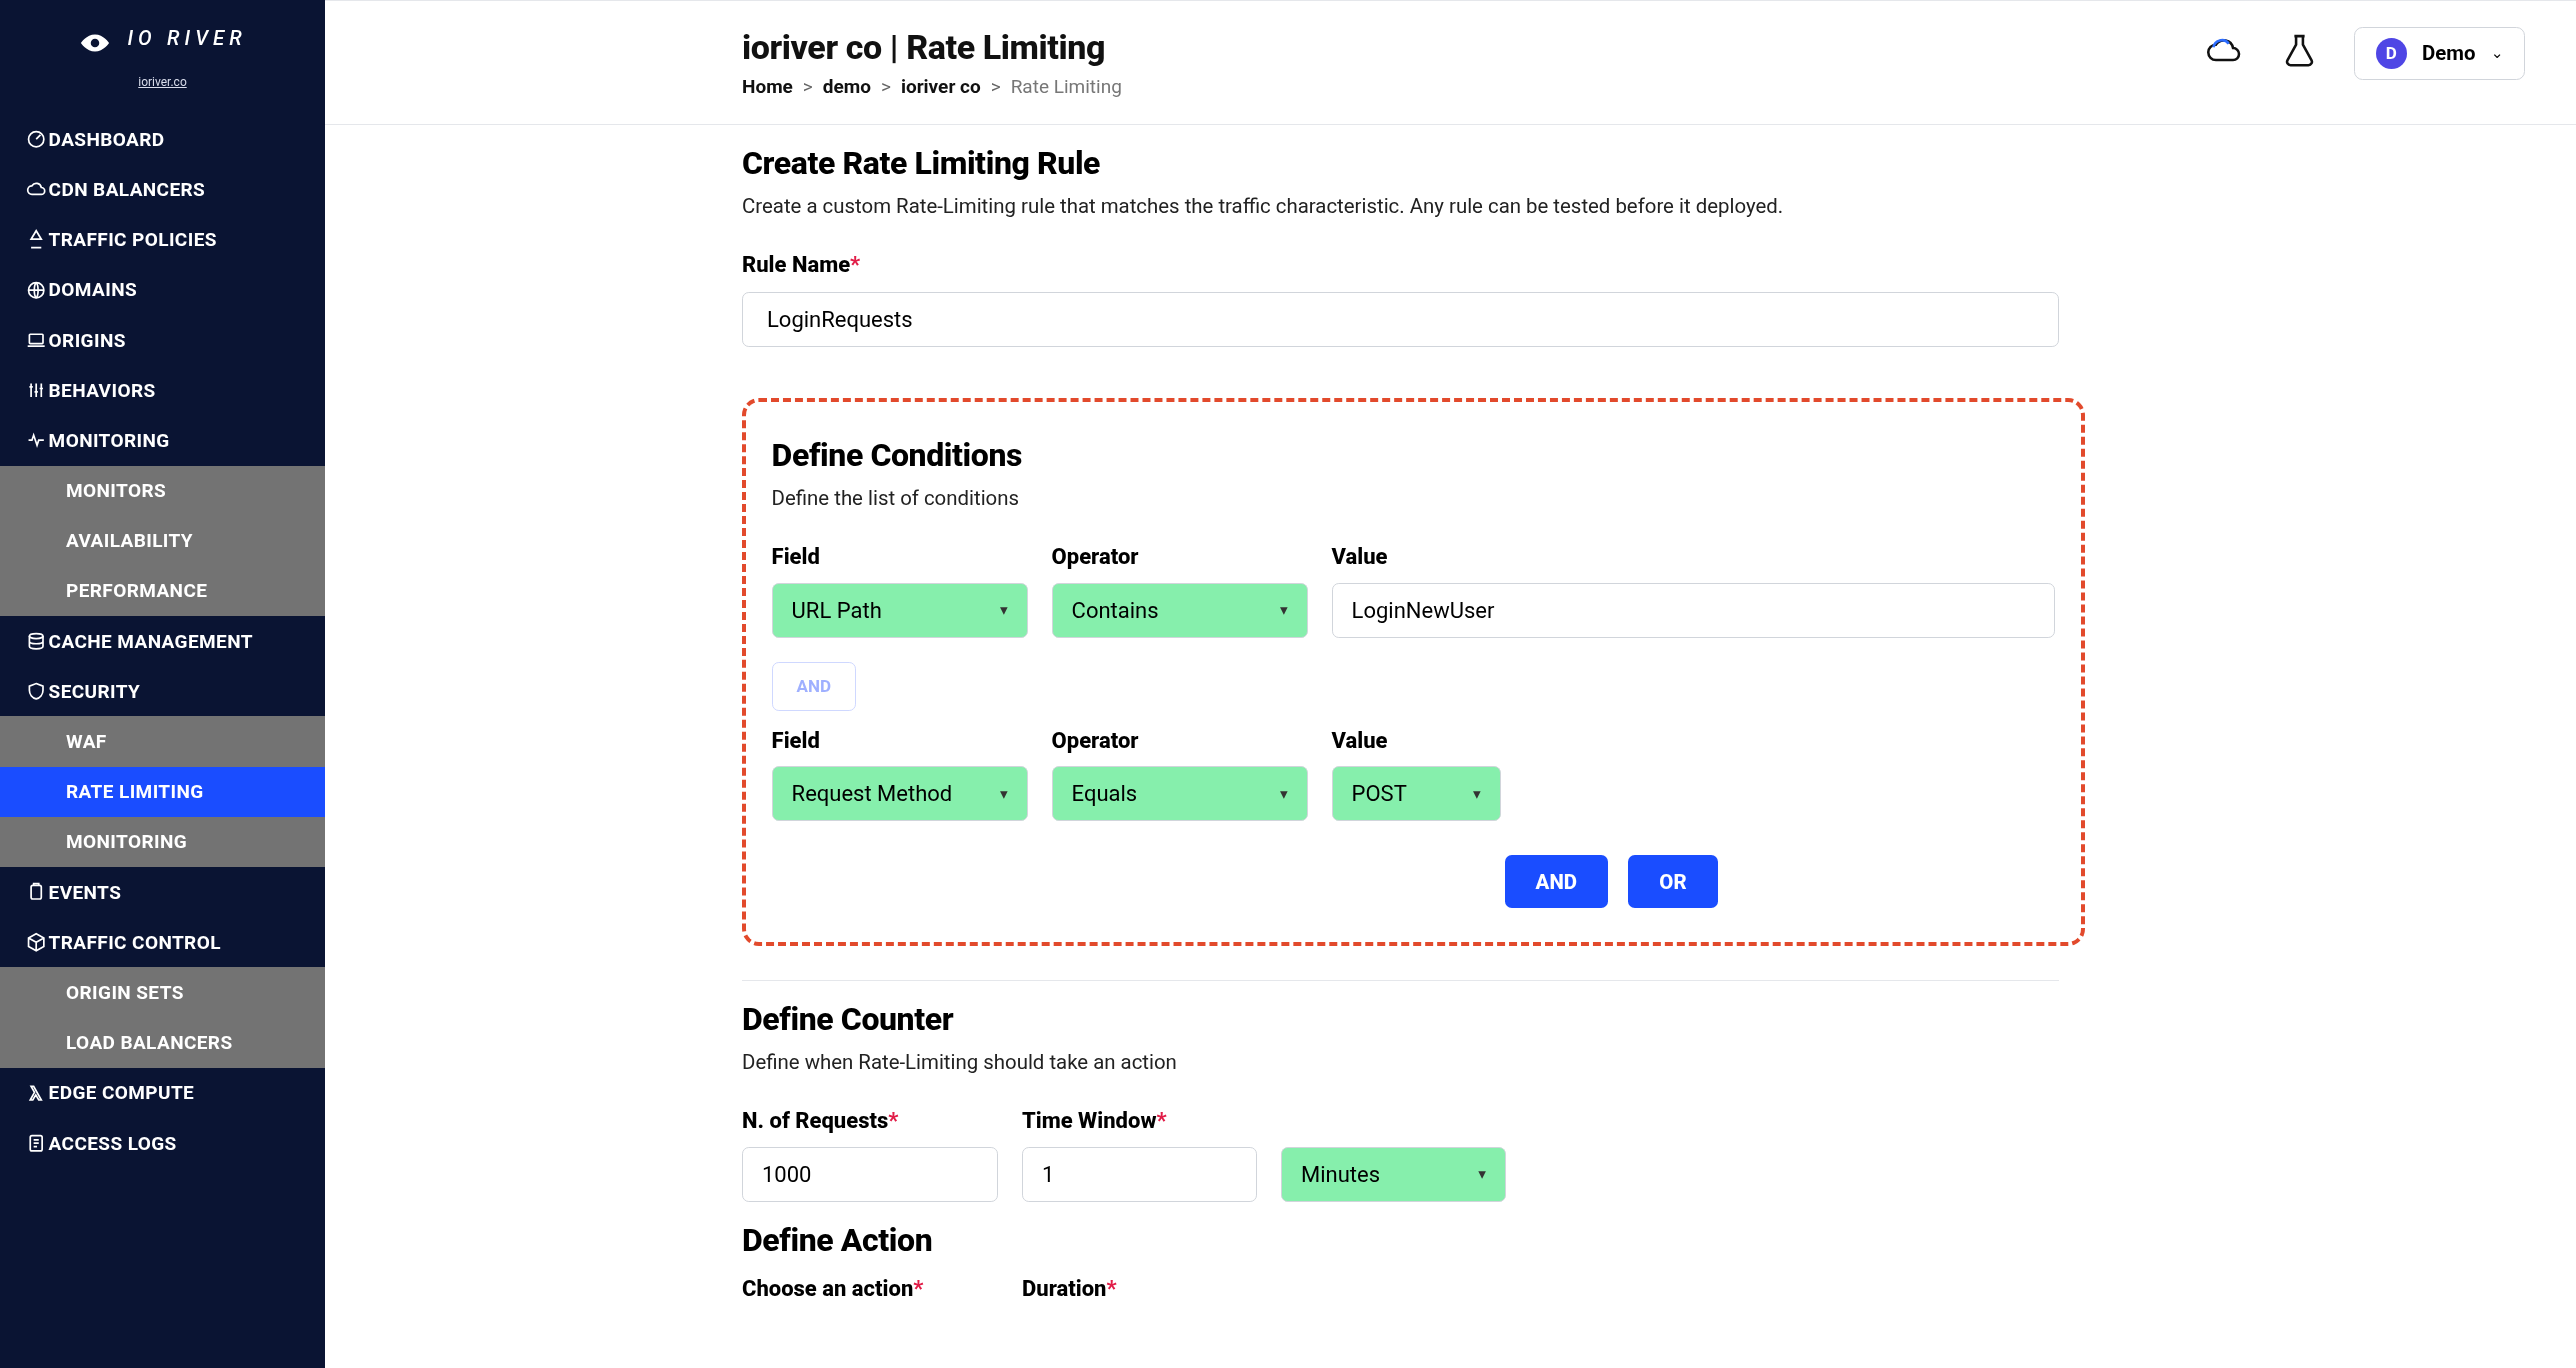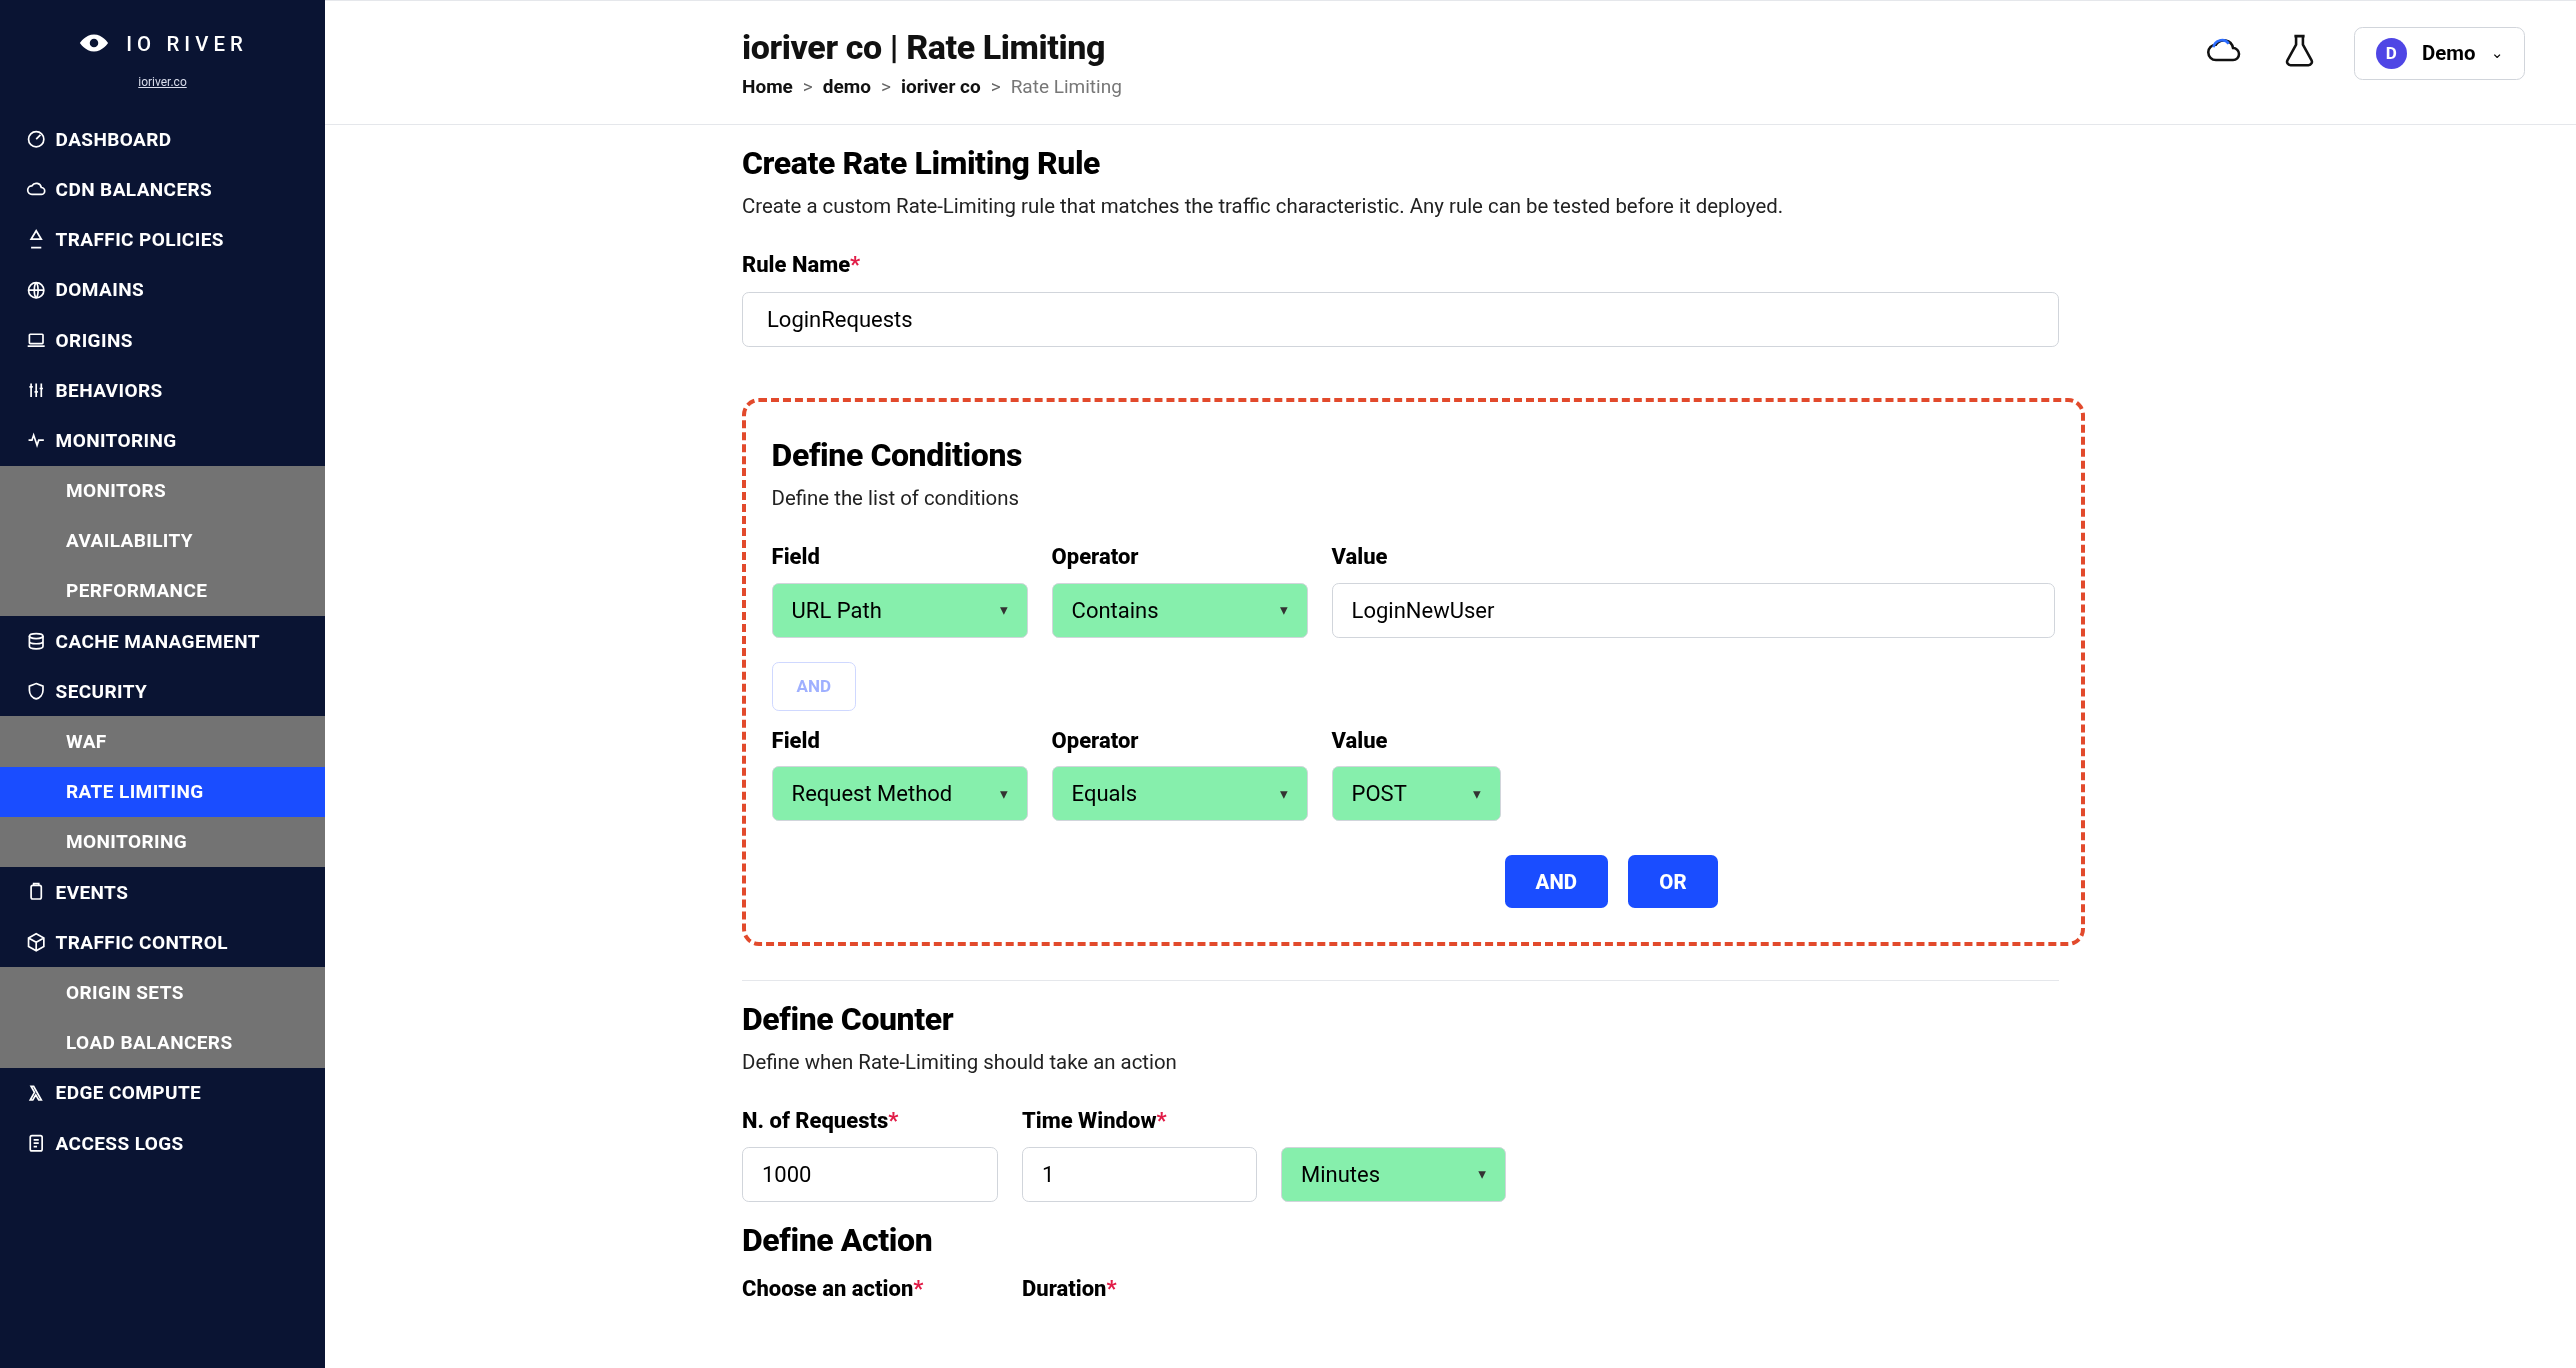--- a/index.html
+++ b/index.html
@@ -1,24 +1,24 @@
 <!DOCTYPE html>
 <html style="font-size:13.6px"><head>
 <meta charset="utf-8">
 <style>
 * { box-sizing: border-box; margin: 0; padding: 0; font-family: -apple-system, BlinkMacSystemFont, "Segoe UI", Roboto, sans-serif; }
 body { display: flex; width: 2576px; height: 1368px; transform-origin: top left; background: #fff; }
 .sidebar { width: 325px; background: #0a1433; color: #fff; flex-shrink: 0; display: flex; flex-direction: column; padding-top: 25.6px; }
 .logo-block { display: flex; flex-direction: column; align-items: center; padding-bottom: 25.6px; }
-.logo-row { display: flex; align-items: center; gap: 15.3px; }
+.logo-row { display: flex; align-items: flex-start; gap: 15.3px; font-style: italic; }
 .logo-mark svg { width: 34px; height: 34px; fill: #fff; }
 .logo-text { font-size: 20.4px; letter-spacing: 5.1px; font-weight: 500; }
 .tenant-line { font-size: 12px; margin-top: 12px; text-decoration: underline; color:#d8dceb; }
 .nav { display: flex; flex-direction: column; }
-.nav-item { display: flex; align-items: center; gap: 8px; padding: 13.6px 25.6px; font-size: 19px; font-weight: 700; letter-spacing: 0.4px; cursor: pointer; color:#fff; }
+.nav-item { display: flex; align-items: center; gap: 1px; padding: 13.6px 25.6px; font-size: 19px; font-weight: 700; letter-spacing: 0.4px; cursor: pointer; color:#fff; }
 .nav-item.sub { padding-left: 66px; font-weight: 700; font-size: 19px; background:#737373; }
 .nav-item.active { background: #1a4dff; }
 .nav-icon { width: 22px; height:22px; flex-shrink:0; display:flex; align-items:center; justify-content:center; }
 .nav-icon svg { stroke:#fff; fill:none; stroke-width:2; width:20.4px; height:20.4px; }
 
 .main { flex: 1; overflow: auto; border-top:1.7px solid #e5e7eb; }
 .topbar { display: flex; align-items: flex-start; justify-content: space-between; padding: 25.6px 51px 0 417px; }
 .title-block { display:flex; flex-direction:column; gap:8.5px;}
 .page-title { font-size: 34px; font-weight: 800; letter-spacing:-0.4px; color:#111;}
 .breadcrumbs { display:flex; gap:10px; font-size:19px; color:#666; }

